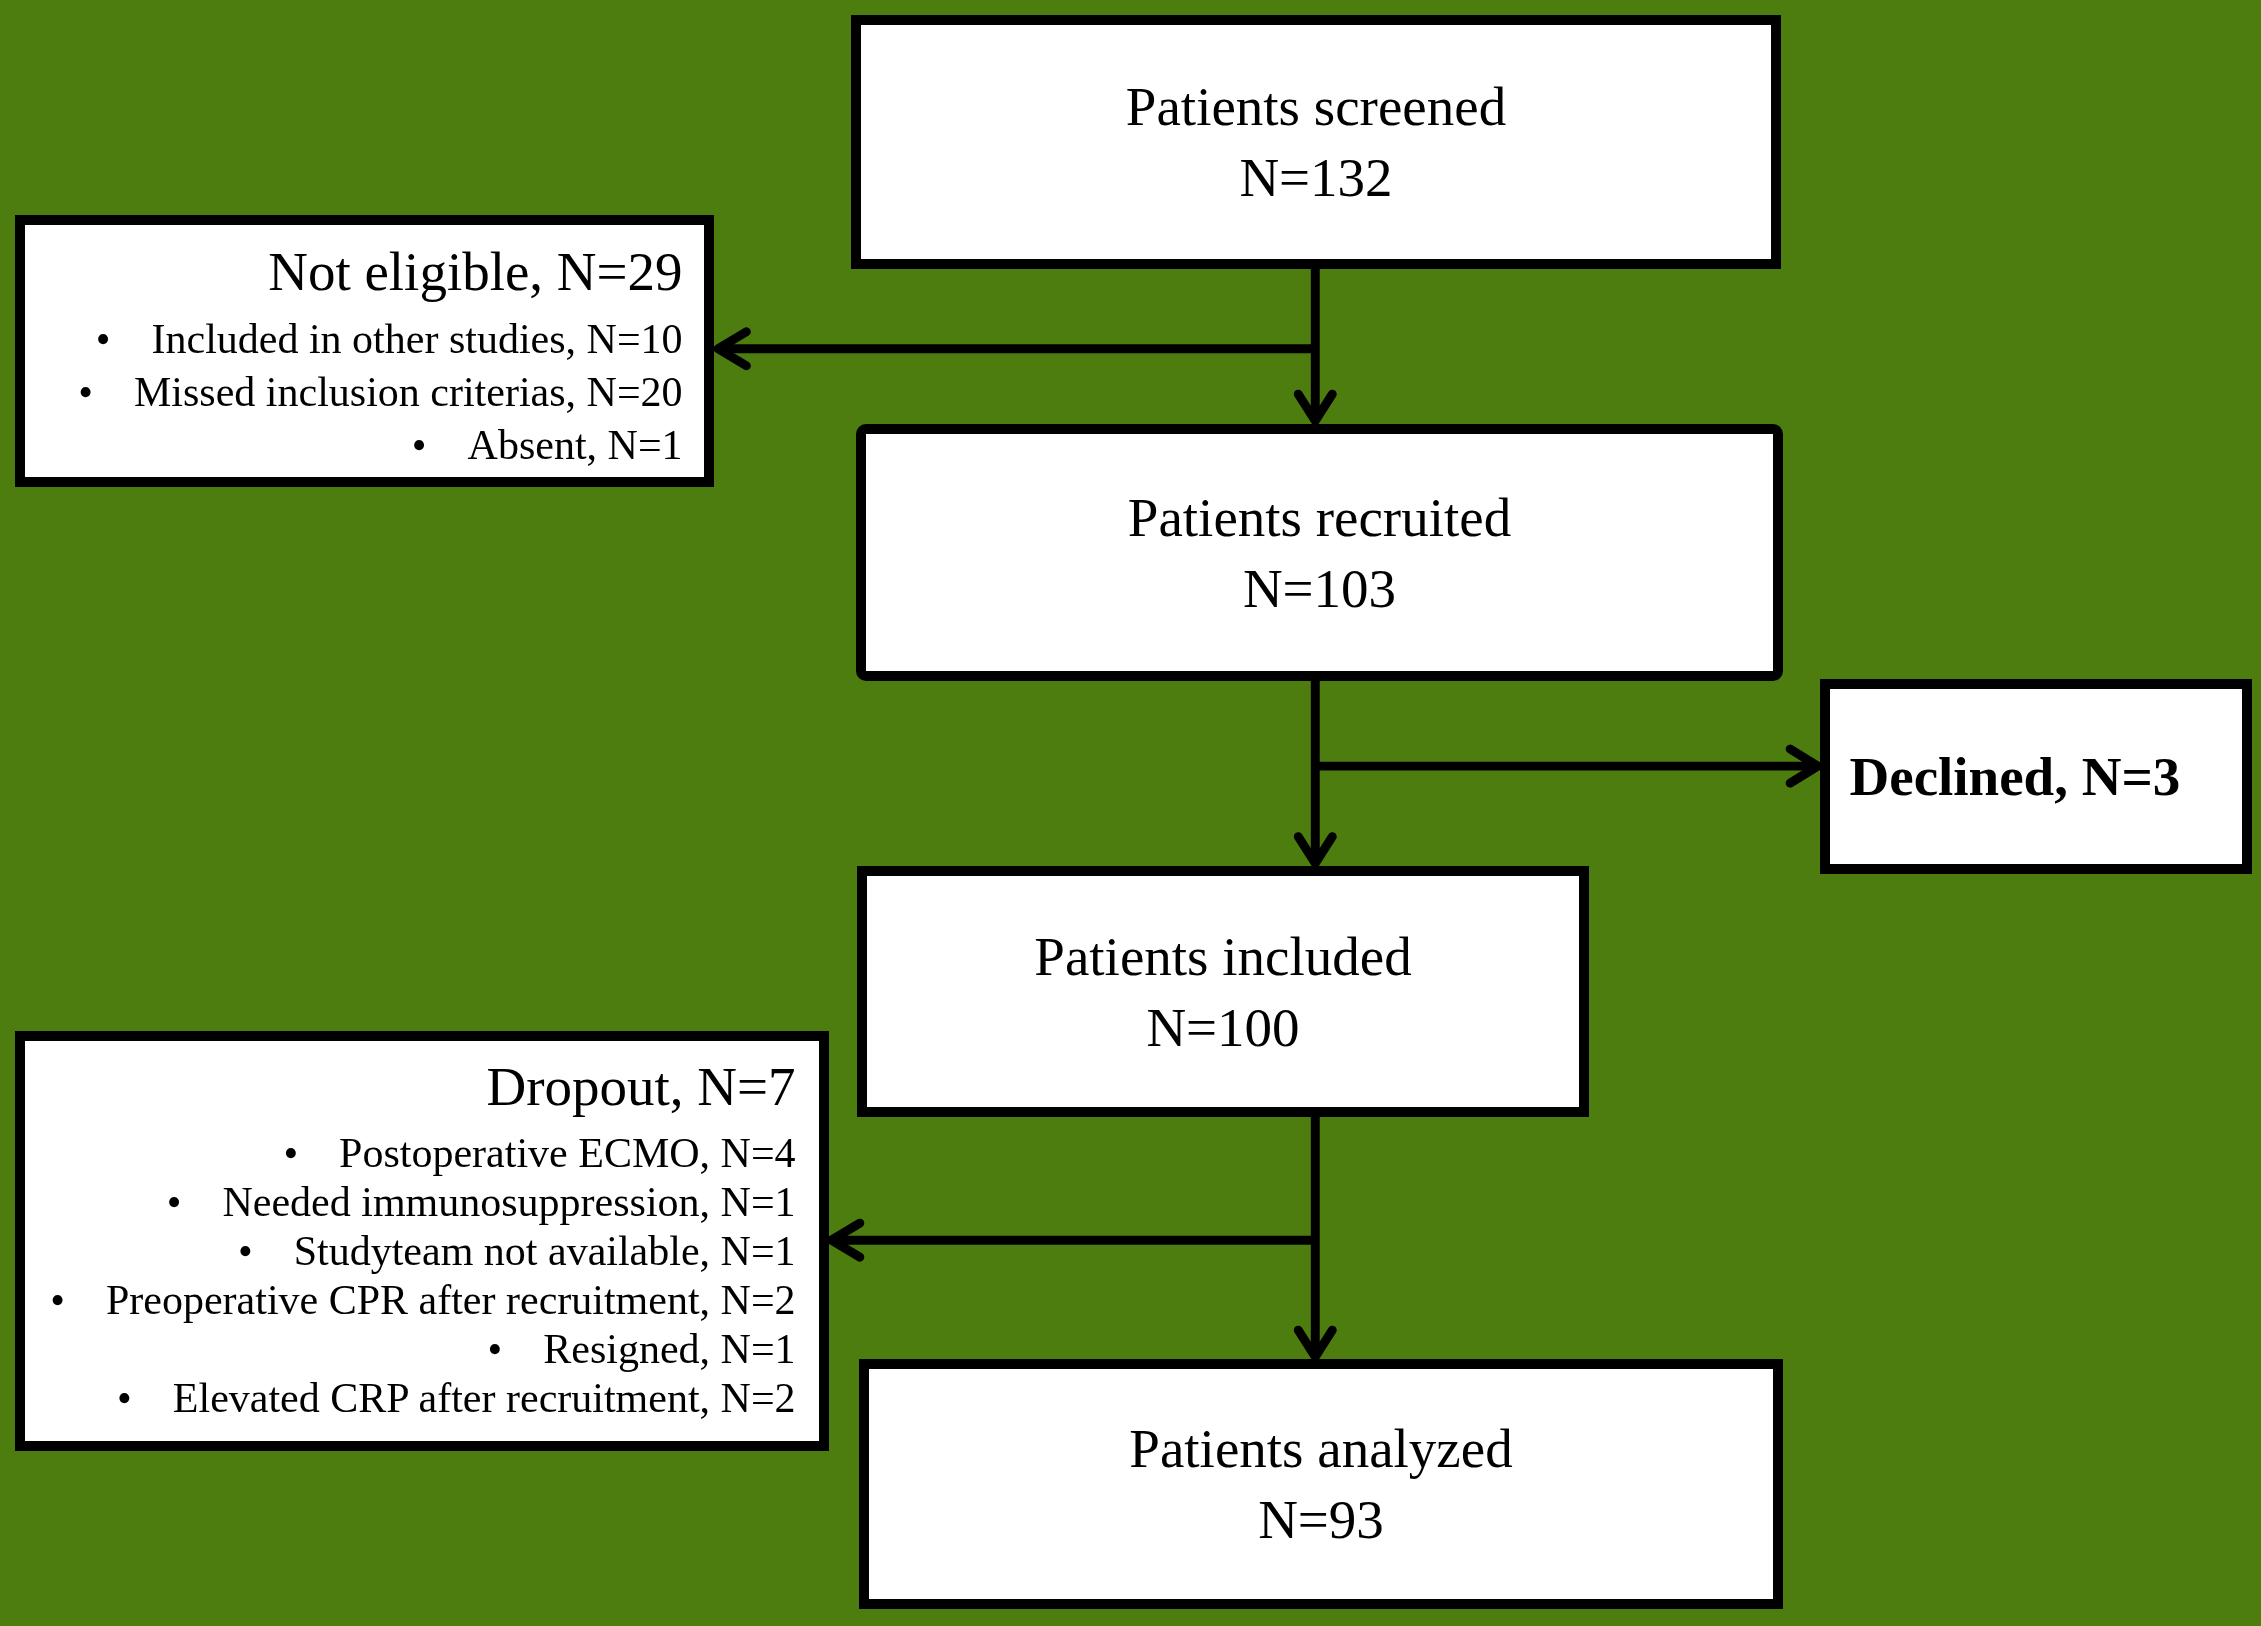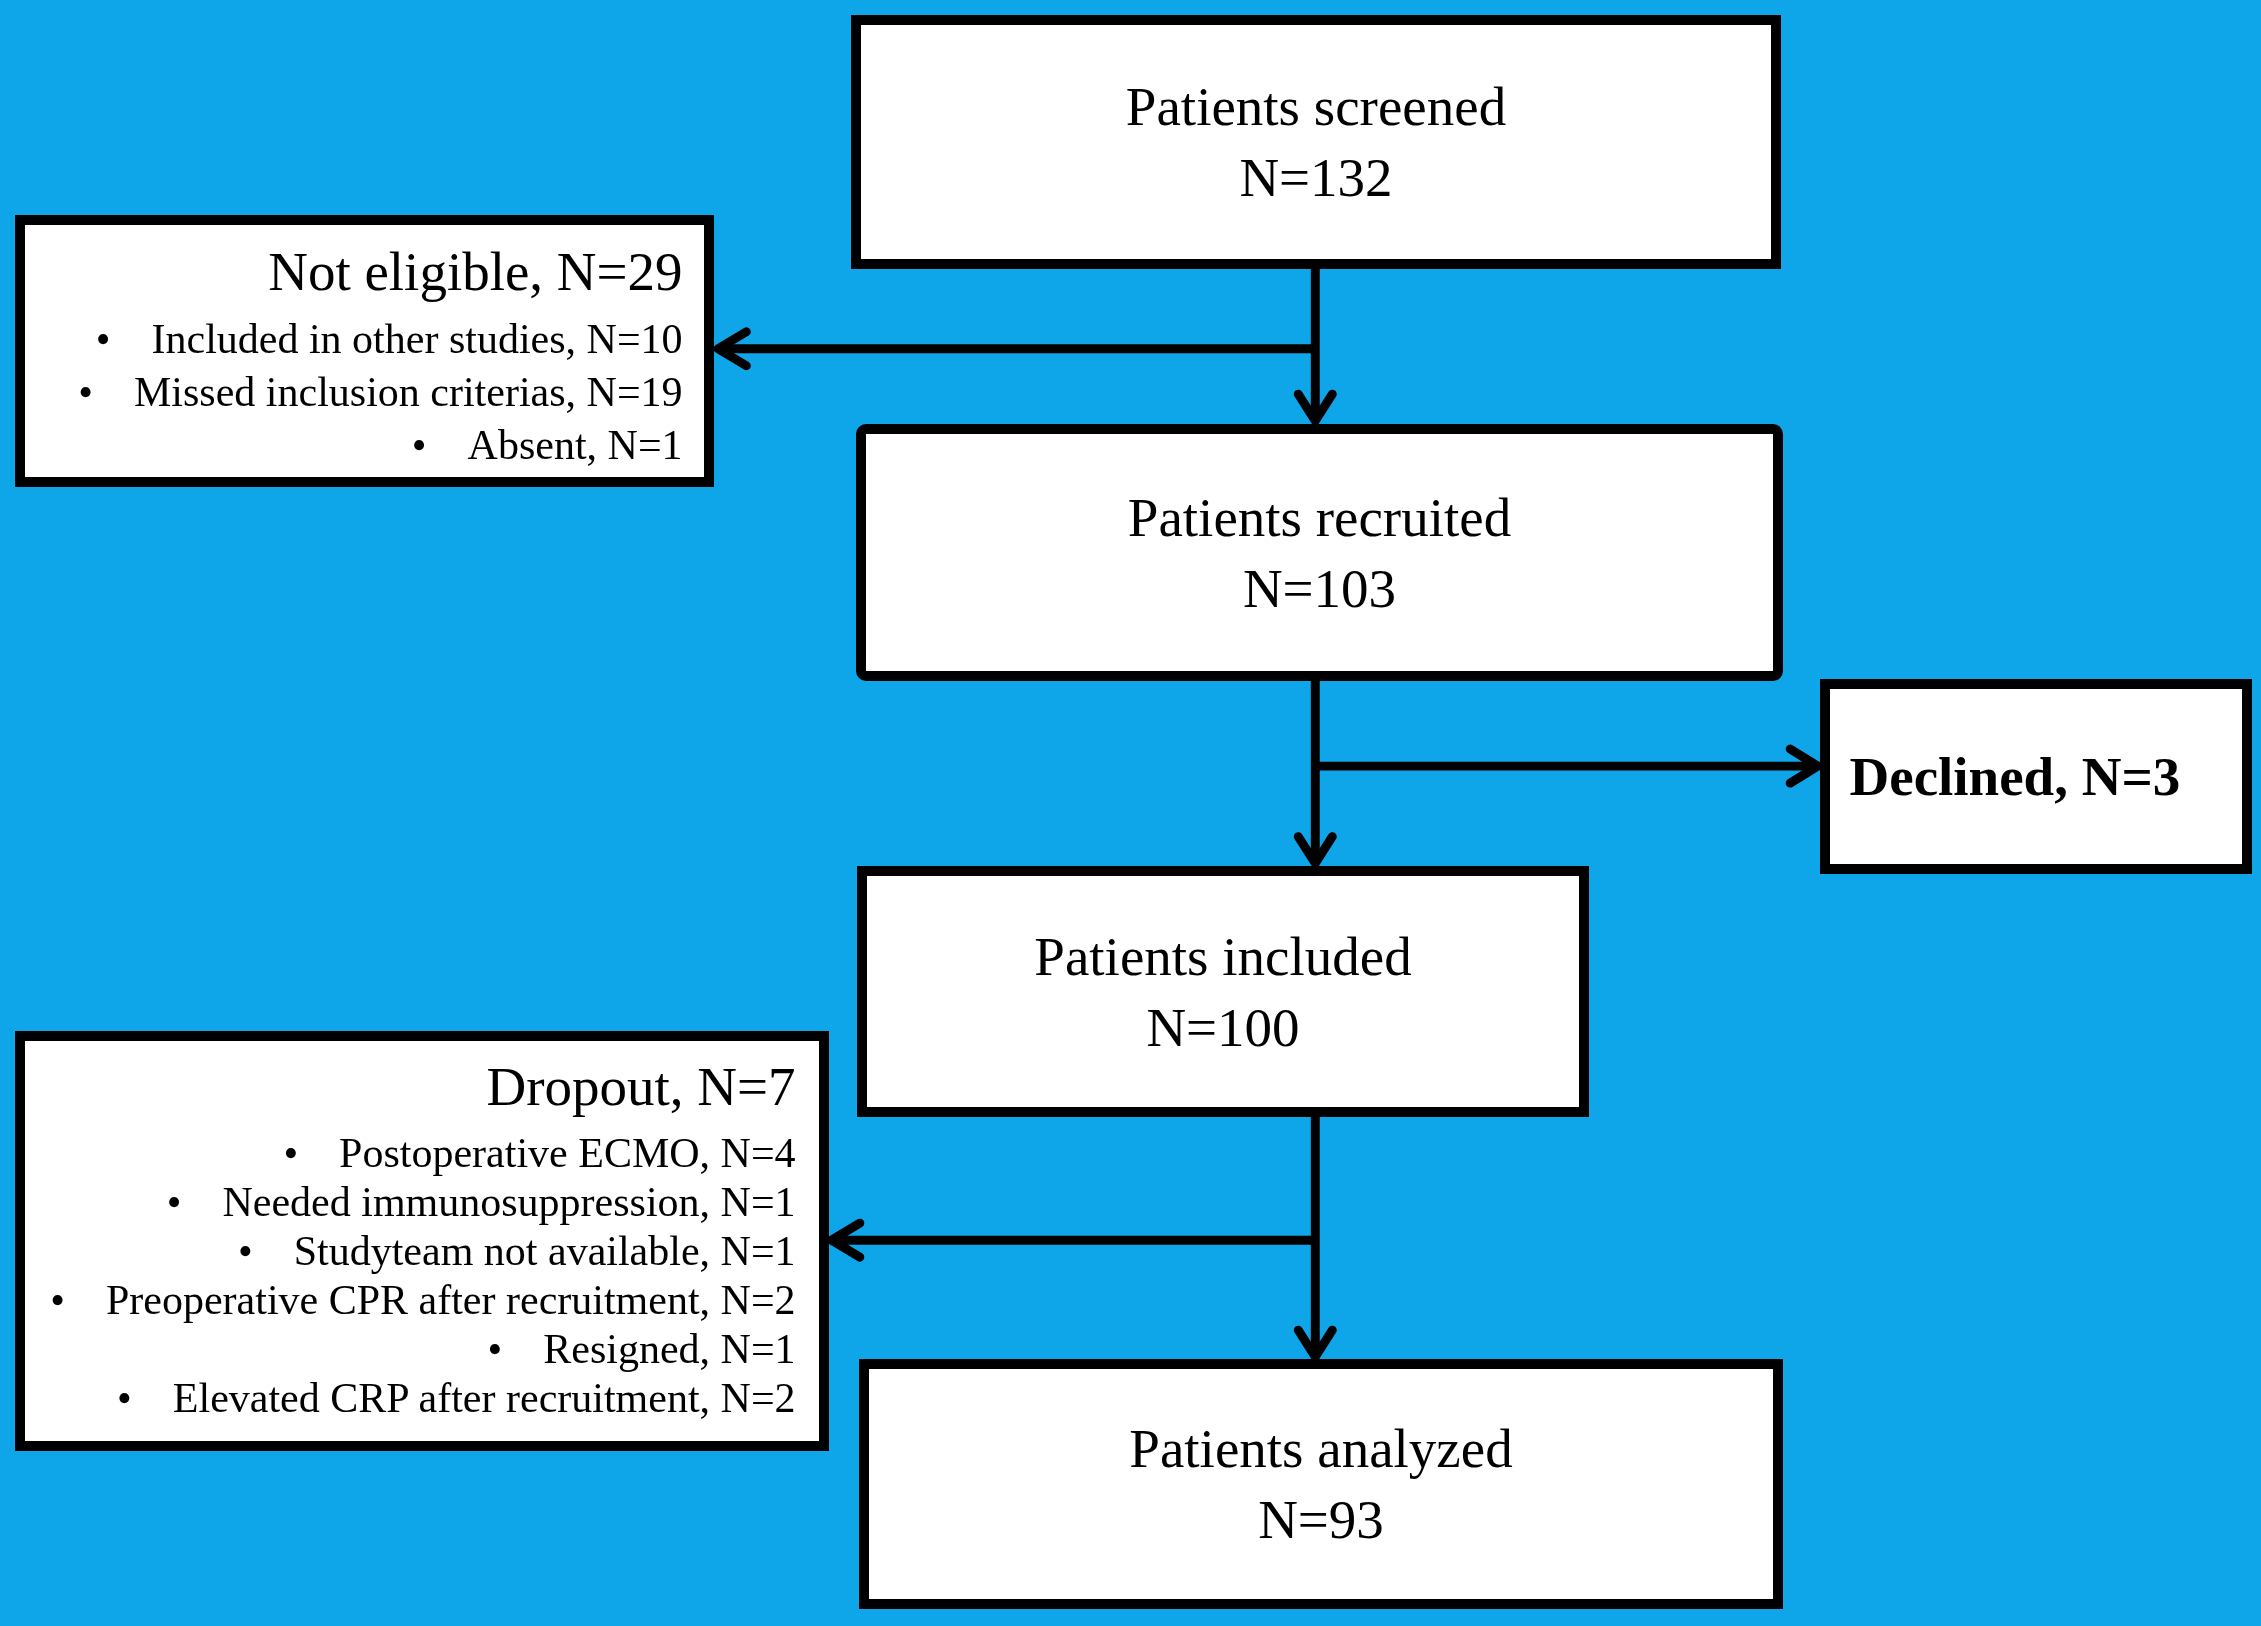--- a/index.html
+++ b/index.html
@@ -4,21 +4,21 @@
 <style>
   html, body {
     margin: 0;
     padding: 0;
     background: #ffffff;
   }
   #canvas {
     position: relative;
     width: 2261px;
     height: 1627px;
-    background: #0ea5e9;
+    background: #4d7c0f;
     font-family: "Liberation Serif", "DejaVu Serif", serif;
     color: #000000;
     overflow: hidden;
   }
   #connector-layer {
     position: absolute;
     left: 0; top: 0;
     width: 2261px;
     height: 1627px;
   }
@@ -107,21 +107,21 @@
 
   <div class="box main-box" id="box-screened">
     <div>Patients screened</div>
     <div>N=132</div>
   </div>
 
   <div class="box side-box" id="box-noteligible">
     <div class="side-title">Not eligible, N=29</div>
     <div>
         <div class="b-row"><span class="dot">•</span><span>Included in other studies, N=10</span></div>
-        <div class="b-row"><span class="dot">•</span><span>Missed inclusion criterias, N=19</span></div>
+        <div class="b-row"><span class="dot">•</span><span>Missed inclusion criterias, N=20</span></div>
         <div class="b-row"><span class="dot">•</span><span>Absent, N=1</span></div>
       </div>
   </div>
 
   <div class="box main-box" id="box-recruited">
     <div>Patients recruited</div>
     <div>N=103</div>
   </div>
 
   <div class="box" id="box-declined">

